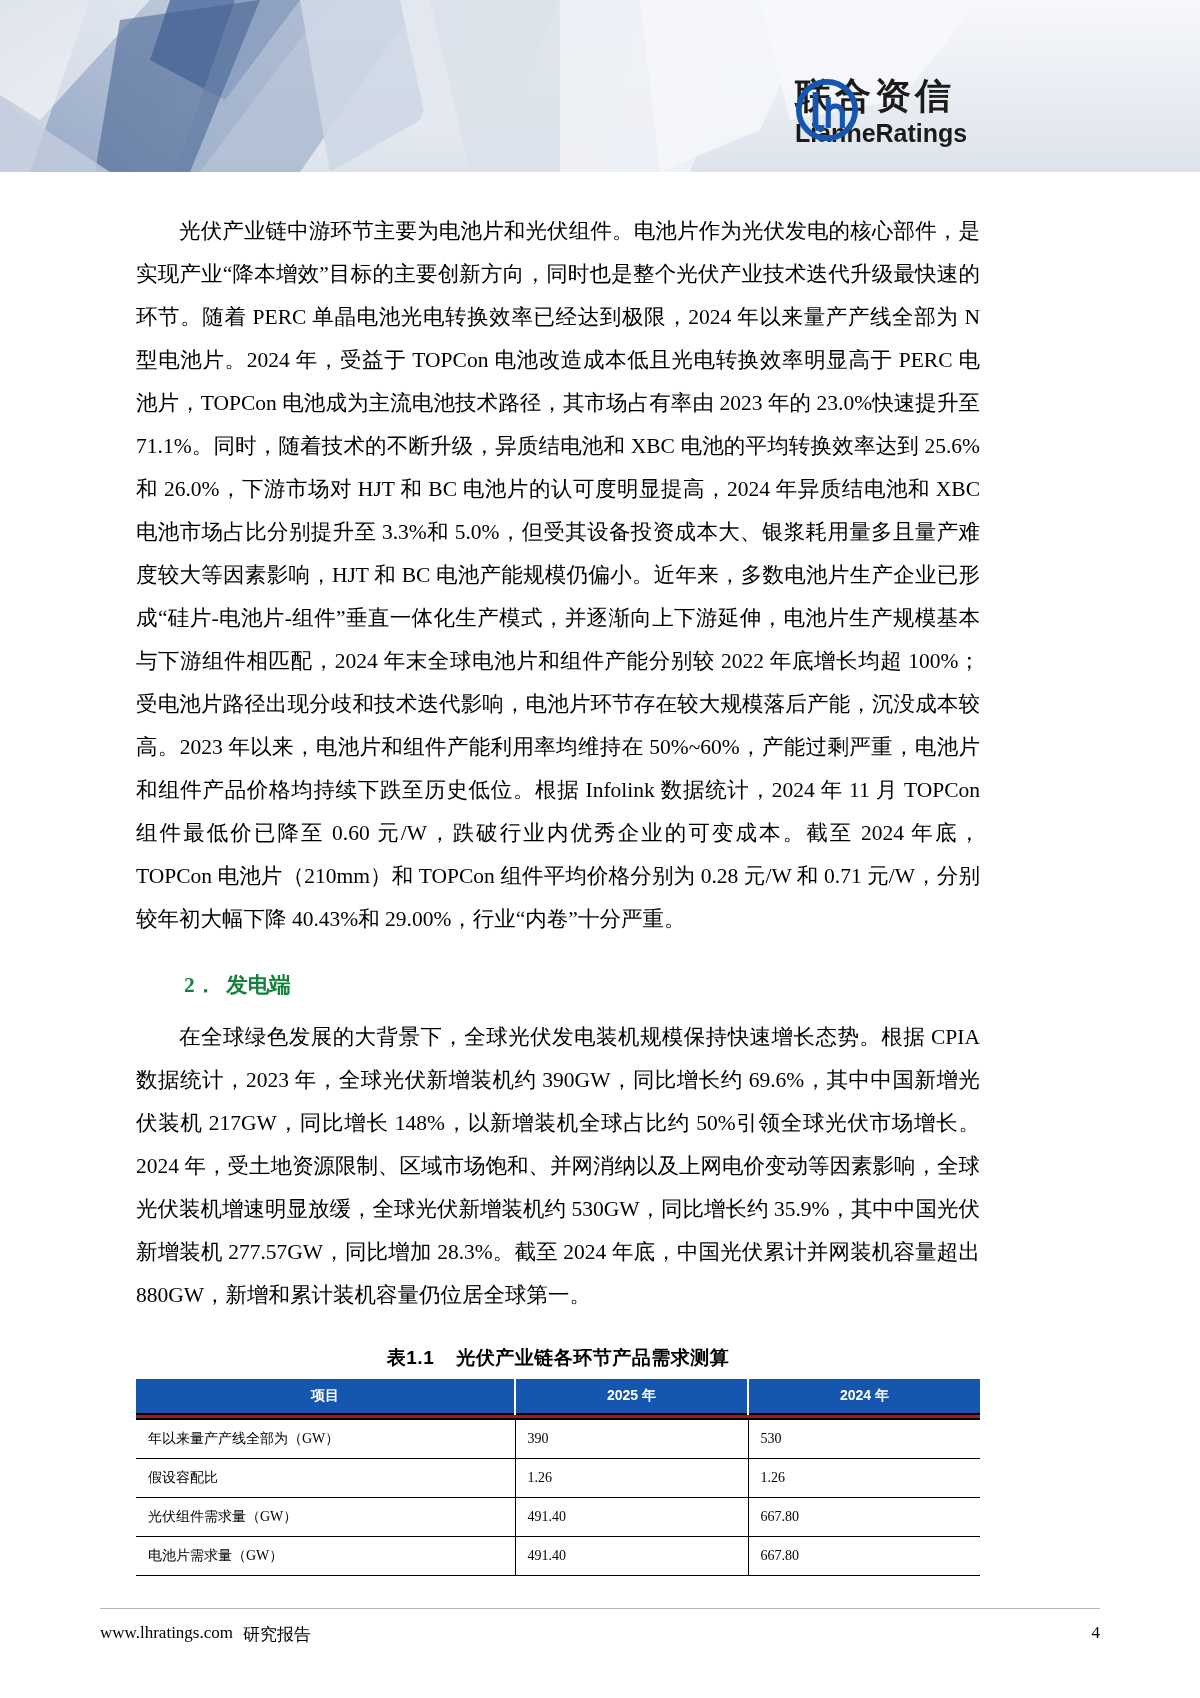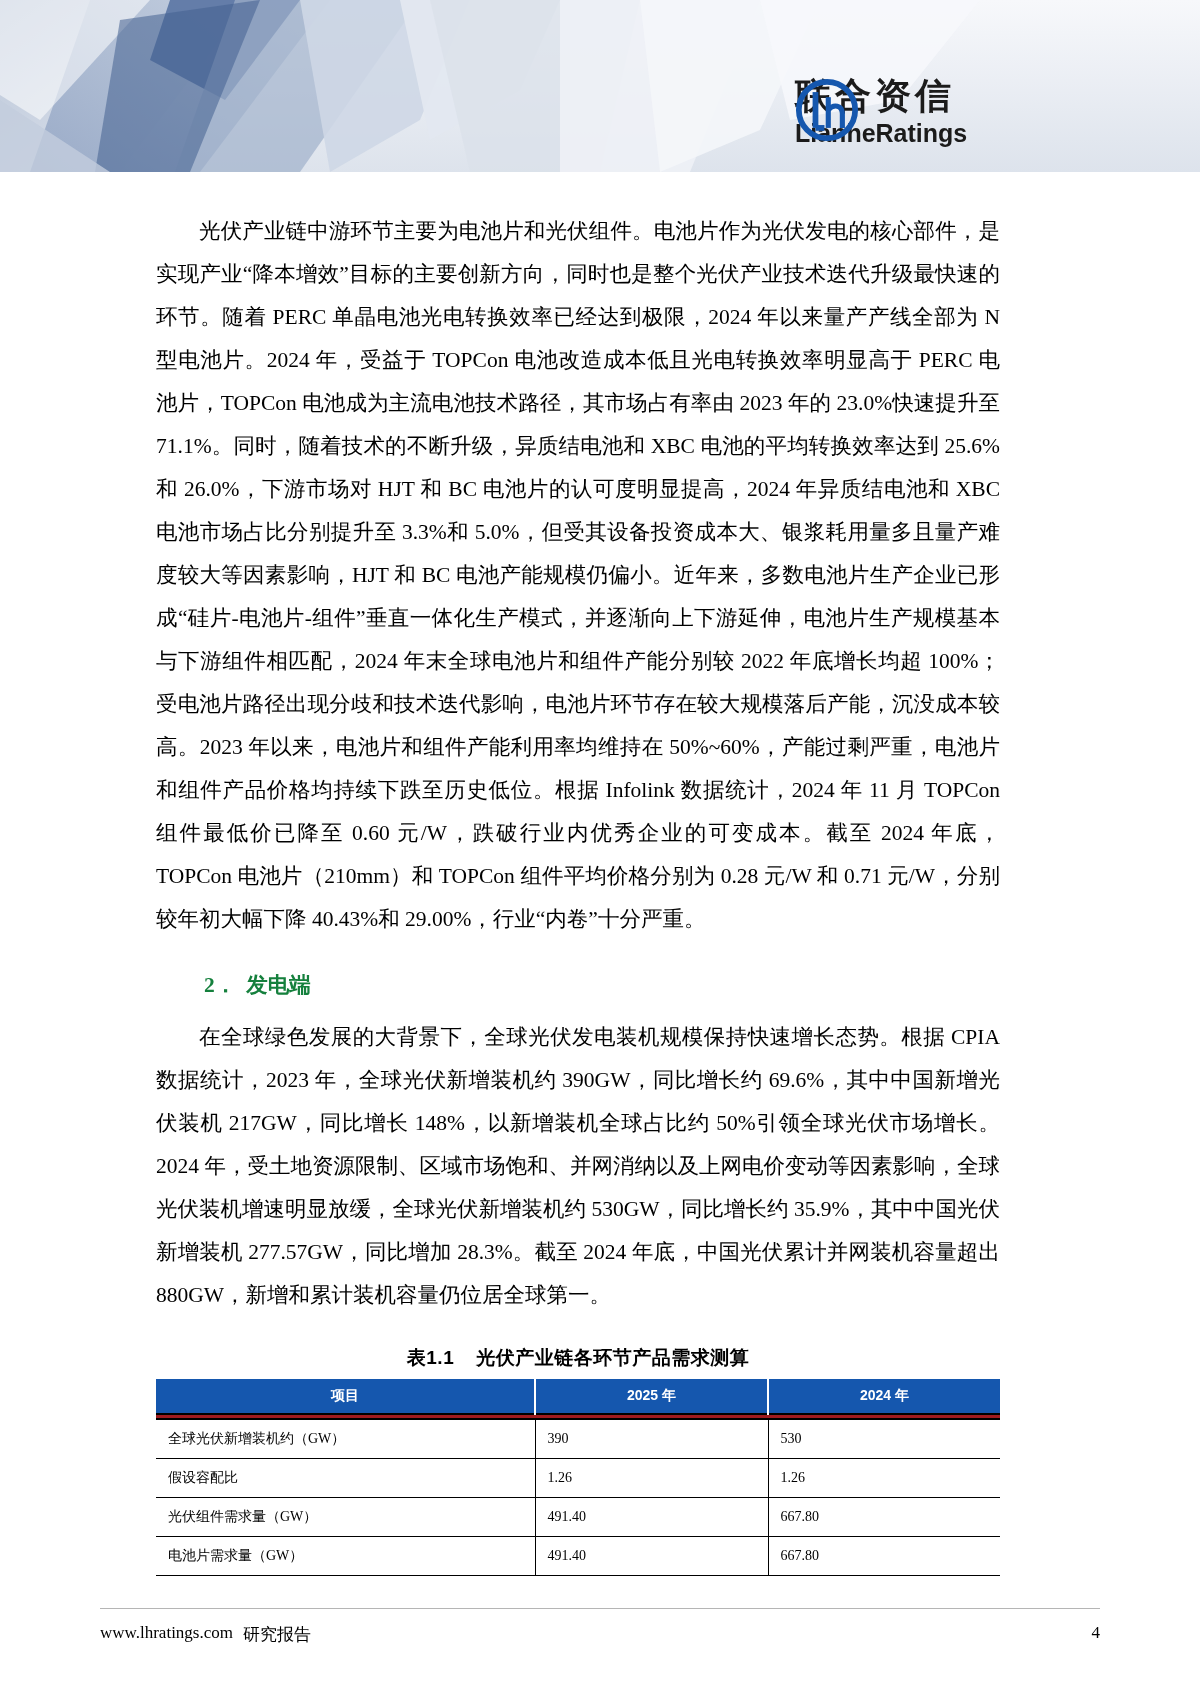--- a/index.html
+++ b/index.html
@@ -51,21 +51,21 @@
     font-weight: bold;
     color: #1b1b1b;
     letter-spacing: 0px;
     margin-top: 7px;
   }
 
   
   .content {
     position: absolute;
     top: 210px;
-    left: 156px;
+    left: 136px;
     width: 844px;
   }
   p.body-par {
     margin: 0 0 0 0;
     font-size: 21.5px;
     line-height: 43px;
     color: #000000;
     text-align: justify;
     text-justify: inter-ideograph;
     text-indent: 43px;
@@ -234,21 +234,21 @@
       </tbody>
       <thead>
         <tr>
           <th style="width:46%">项目</th>
           <th style="width:27%">2025 年</th>
           <th style="width:27%">2024 年</th>
         </tr>
       </thead>
       <tbody>
         <tr>
-          <td class="lbl">全球光伏新增装机约（GW）</td>
+          <td class="lbl">年以来量产产线全部为（GW）</td>
           <td class="val">390</td>
           <td class="val">530</td>
         </tr>
         <tr>
           <td class="lbl">假设容配比</td>
           <td class="val">1.26</td>
           <td class="val">1.26</td>
         </tr>
         <tr>
           <td class="lbl">光伏组件需求量（GW）</td>

